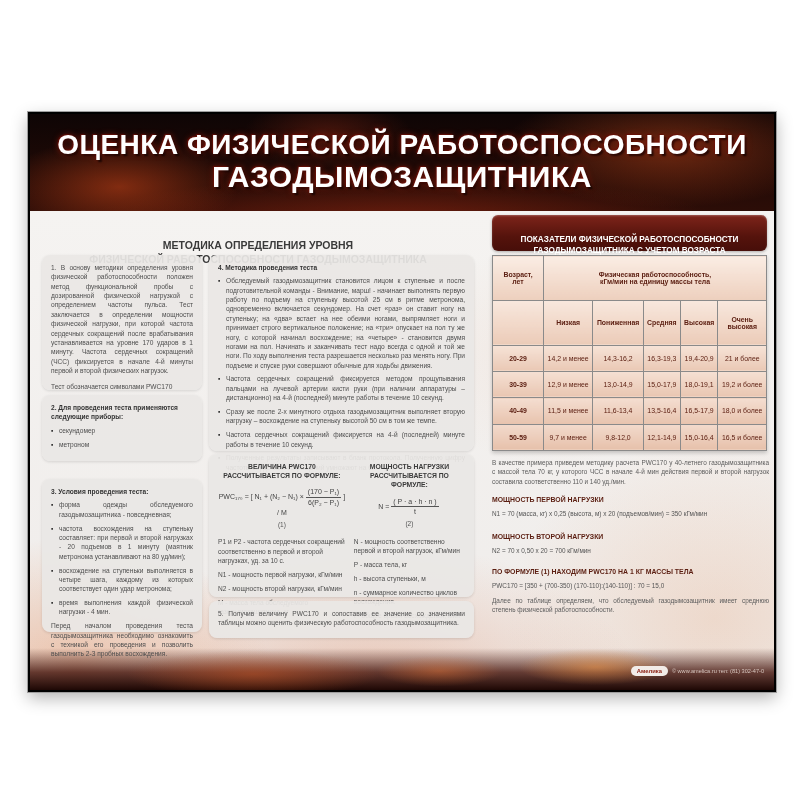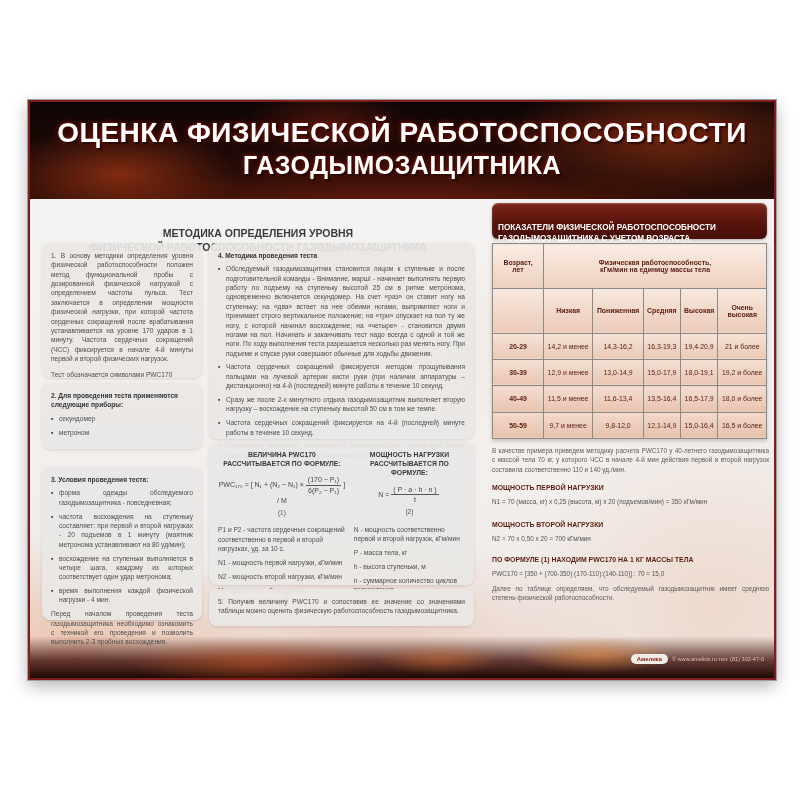--- a/index.html
+++ b/index.html
@@ -1,33 +1,33 @@
 <!DOCTYPE html>
 <html><head>
 <meta charset="utf-8">
 <style>
   html,body{margin:0;padding:0;background:#ffffff;width:800px;height:800px;
     font-family:"Liberation Sans","DejaVu Sans",sans-serif;}
   .stage{position:relative;width:800px;height:800px;background:#fff;overflow:hidden;}
-  .poster{position:absolute;left:28px;top:100px;width:744px;height:576px;
-    background:#f3f1ef;border:2px solid #7f1d1d;outline:1px solid #9e9e9e;
+  .poster{position:absolute;left:28px;top:112px;width:744px;height:576px;
+    background:#f3f1ef;border:2px solid #000000;outline:1px solid #9e9e9e;
     box-shadow:0 6px 16px rgba(0,0,0,.30);overflow:hidden;}
   
   .banner{position:absolute;left:0;top:0;right:0;height:97px;
     background:
       radial-gradient(ellipse 170px 70px at 12% 75%, rgba(205,70,25,.55), transparent 70%),
       radial-gradient(ellipse 240px 85px at 86% 35%, rgba(215,80,30,.45), transparent 70%),
       radial-gradient(ellipse 420px 60px at 50% 110%, rgba(150,40,18,.6), transparent 75%),
       radial-gradient(ellipse 120px 50px at 40% 20%, rgba(120,35,18,.5), transparent 70%),
       linear-gradient(#0e0505,#2c0d07);}
   .banner-title{position:absolute;left:0;right:0;top:14px;text-align:center;color:#fff;
     font-weight:bold;letter-spacing:.5px;
     text-shadow:0 0 6px rgba(140,25,12,.95),2px 2px 2px rgba(0,0,0,.9),-1px -1px 1px rgba(90,10,5,.8);}
   .banner-title .l1{font-size:28px;line-height:34px;}
-  .banner-title .l2{font-size:25px;line-height:30px;}
+  .banner-title .l2{font-size:30px;line-height:30px;}
   
   .content{position:absolute;left:0;top:97px;right:0;bottom:0;
     background:
       radial-gradient(ellipse 280px 190px at 6% 96%, rgba(226,110,45,.35), transparent 70%),
       radial-gradient(ellipse 380px 220px at 46% 102%, rgba(214,95,42,.30), transparent 72%),
       radial-gradient(ellipse 300px 260px at 92% 85%, rgba(225,125,62,.18), transparent 70%),
       radial-gradient(ellipse 200px 160px at 70% 30%, rgba(220,150,110,.10), transparent 70%),
       linear-gradient(#f5f3f1,#efecea);}
   .fire-strip{position:absolute;left:0;right:0;bottom:0;height:42px;pointer-events:none;
     background:
@@ -55,21 +55,21 @@
   .formula{text-align:center;color:#444;font-size:7px;margin-bottom:2px;}
   .frac{display:inline-block;vertical-align:middle;text-align:center;margin:0 2px;}
   .frac .top{display:block;border-bottom:1px solid #555;padding:0 2px;}
   .frac .bot{display:block;padding:0 2px;}
   .fnum{text-align:center;color:#555;font-size:6.5px;margin-bottom:8px;}
   .legend p{margin:0 0 4.5px 0;text-align:left;}
   
   .table-title{position:absolute;left:462px;top:101px;width:275px;height:36px;
     background:linear-gradient(#7e241a,#55130c 60%,#470e09);border-radius:6px;
     box-shadow:inset 0 1px 2px rgba(255,255,255,.25),0 1px 3px rgba(0,0,0,.3);
-    color:#fff;font-weight:bold;font-size:8.2px;line-height:11px;
+    color:#fff;font-weight:bold;font-size:8.2px;line-height:11px;text-align:center;
     display:flex;flex-direction:column;justify-content:center;box-sizing:border-box;padding:2px 6px;}
   .perf-table{position:absolute;left:462px;top:141px;width:275px;height:196px;
     border-collapse:collapse;background:linear-gradient(#f9e7db,#eccab6);
     box-shadow:0 2px 4px rgba(0,0,0,.2);}
   .perf-table td{border:1px solid #8a8a8a;text-align:center;vertical-align:middle;
     color:#5d2013;font-size:6.9px;padding:1px 2px;
     background:linear-gradient(rgba(255,255,255,.25),rgba(221,176,150,.35));}
   .perf-table td.th{font-weight:bold;}
   .perf-table td.pre{white-space:pre-line;}
   .perf-table .agecol{width:46px;}

